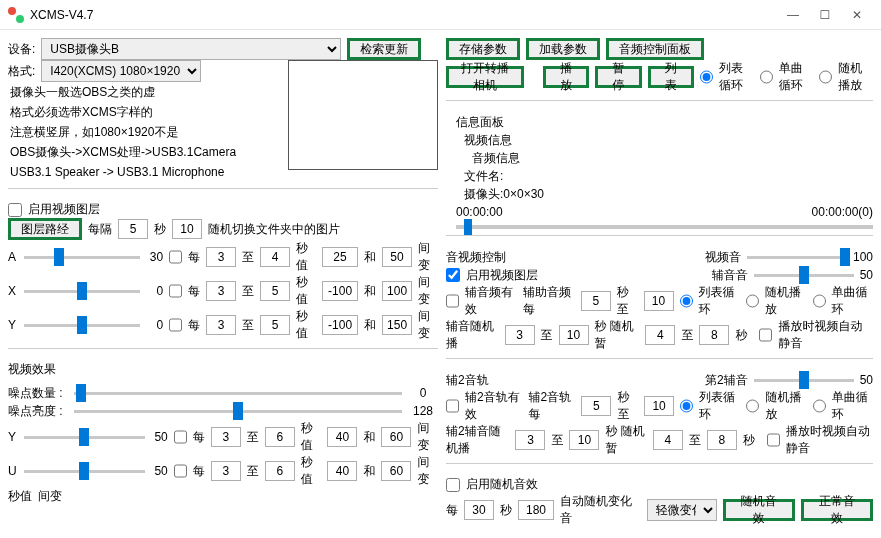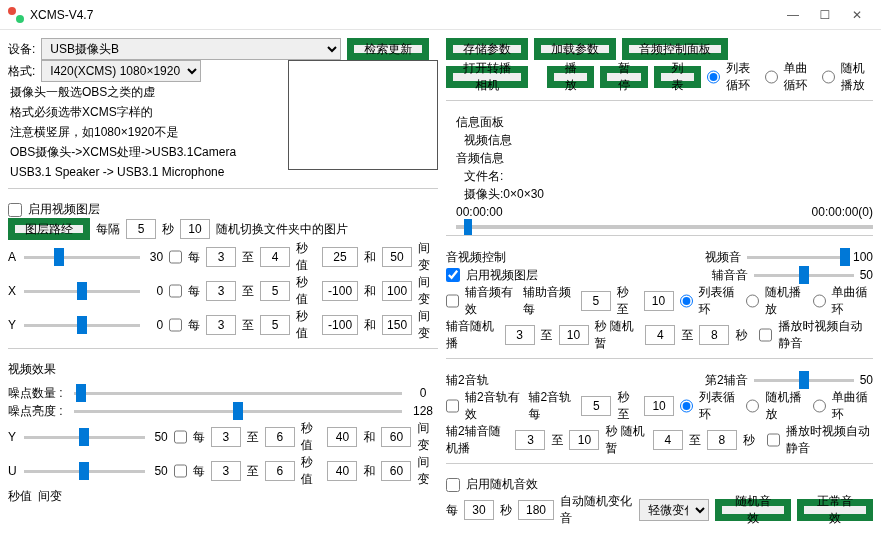--- a/index.html
+++ b/index.html
@@ -10,21 +10,21 @@
 .titlebar .logo::after{content:"";position:absolute;width:8px;height:8px;background:#2ecc71;border-radius:50%;bottom:0;right:0}
 .titlebar .title{flex:1}
 .winbtn{width:32px;height:24px;display:flex;align-items:center;justify-content:center;color:#555}
 .content{display:flex;padding:8px;gap:8px;height:calc(100% - 30px)}
 .left{width:430px}
 .right{width:430px}
 .row{display:flex;align-items:center;gap:6px;margin-bottom:0}
 select{height:22px;border:1px solid #adadad;background:#efefef;padding:0 4px}
 select.wide{width:300px}
 select.med{width:160px}
-.btn{height:22px;padding:0 10px;border:7px solid #15803d;background:#efefef;cursor:pointer;display:inline-flex;align-items:center;justify-content:center}
+.btn{height:22px;padding:0 10px;border:3px solid #15803d;background:#efefef;cursor:pointer;display:inline-flex;align-items:center;justify-content:center}
 .preview{width:150px;height:110px;border:1px solid #555;margin-left:8px}
 .hint{line-height:20px;margin-left:2px}
 .grp{border-top:1px solid #ccc;padding-top:12px;margin-top:6px}
 .grp-title{margin-bottom:6px}
 input[type=checkbox]{width:14px;height:14px;vertical-align:middle}
 input[type=radio]{width:14px;height:14px;vertical-align:middle}
 .num{width:30px;height:20px;border:1px solid #adadad;text-align:center}
 .num2{width:36px;height:20px;border:1px solid #adadad;text-align:center}
 .slider{height:18px;display:flex;align-items:center}
 .track{height:3px;background:#c8c8c8;position:relative;flex:1}
@@ -226,21 +226,21 @@
         <span>列表循环</span>
   <input type="radio" name="loop" style="">
         <span>单曲循环</span>
   <input type="radio" name="loop" style="">
         <span>随机播放</span>
  </div>
  <div class="grp">
   <div class="info-box">
    <div>信息面板</div>
    <div style="margin-left:8px">视频信息</div>
-   <div style="margin-left:0">音频信息</div>
+   <div style="margin-left:16px">音频信息</div>
    <div style="margin-left:8px">文件名:</div>
    <div style="margin-left:8px">摄像头:0×0×30</div>
    <div style="display:flex;justify-content:space-between">
             <span>00:00:00</span>
             <span>00:00:00(0)</span>
           </div>
    <div class="pbar">
             <div class="pthumb"></div>
           </div>
   </div>

